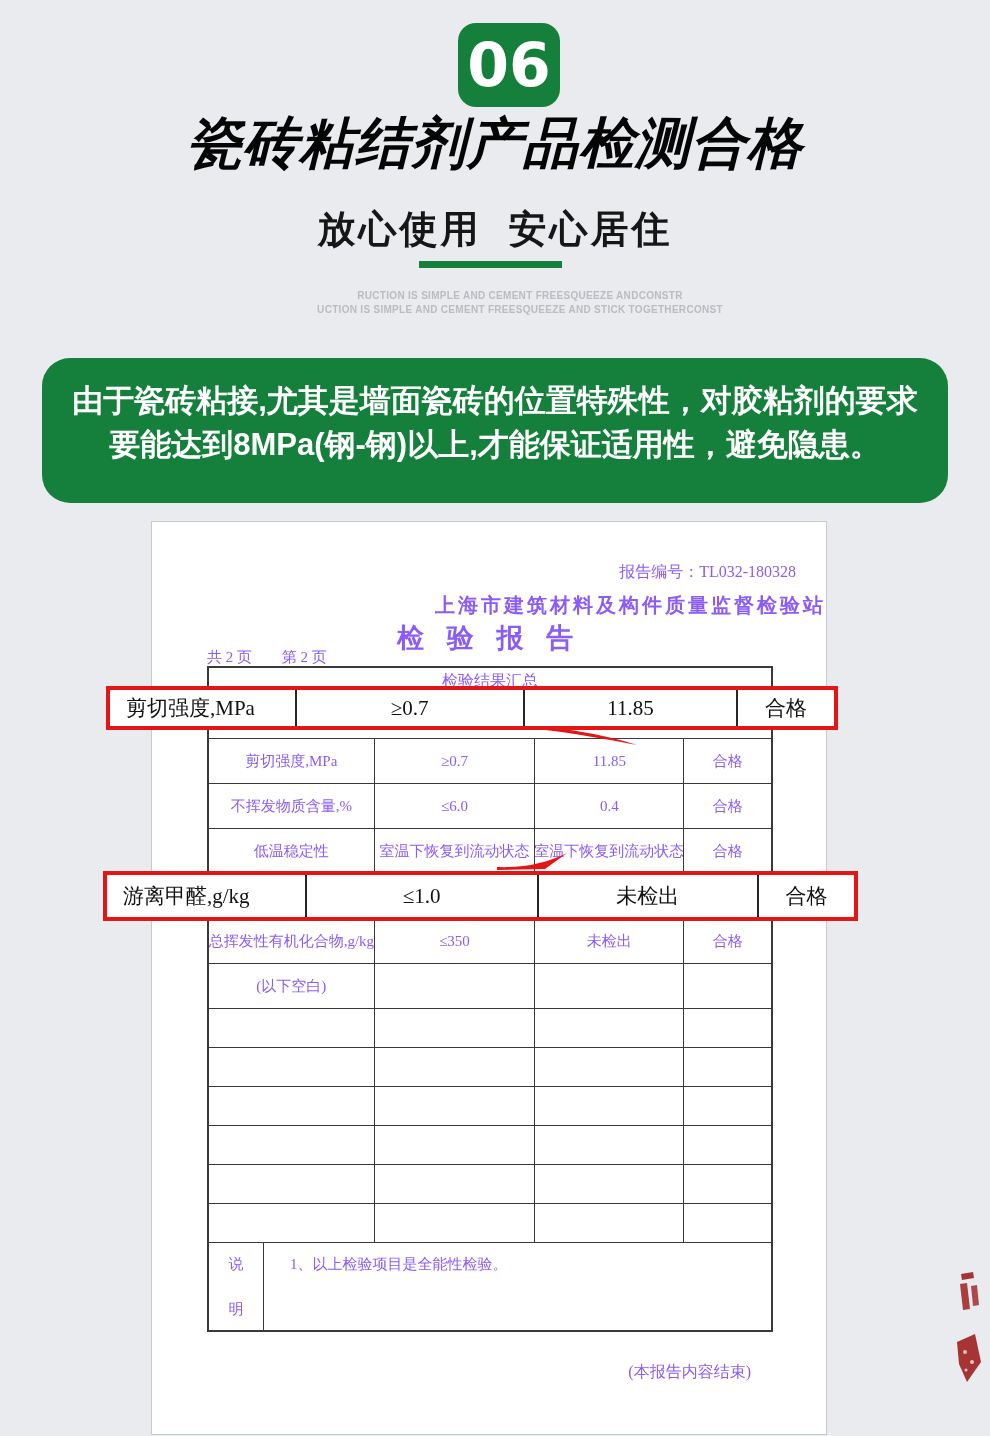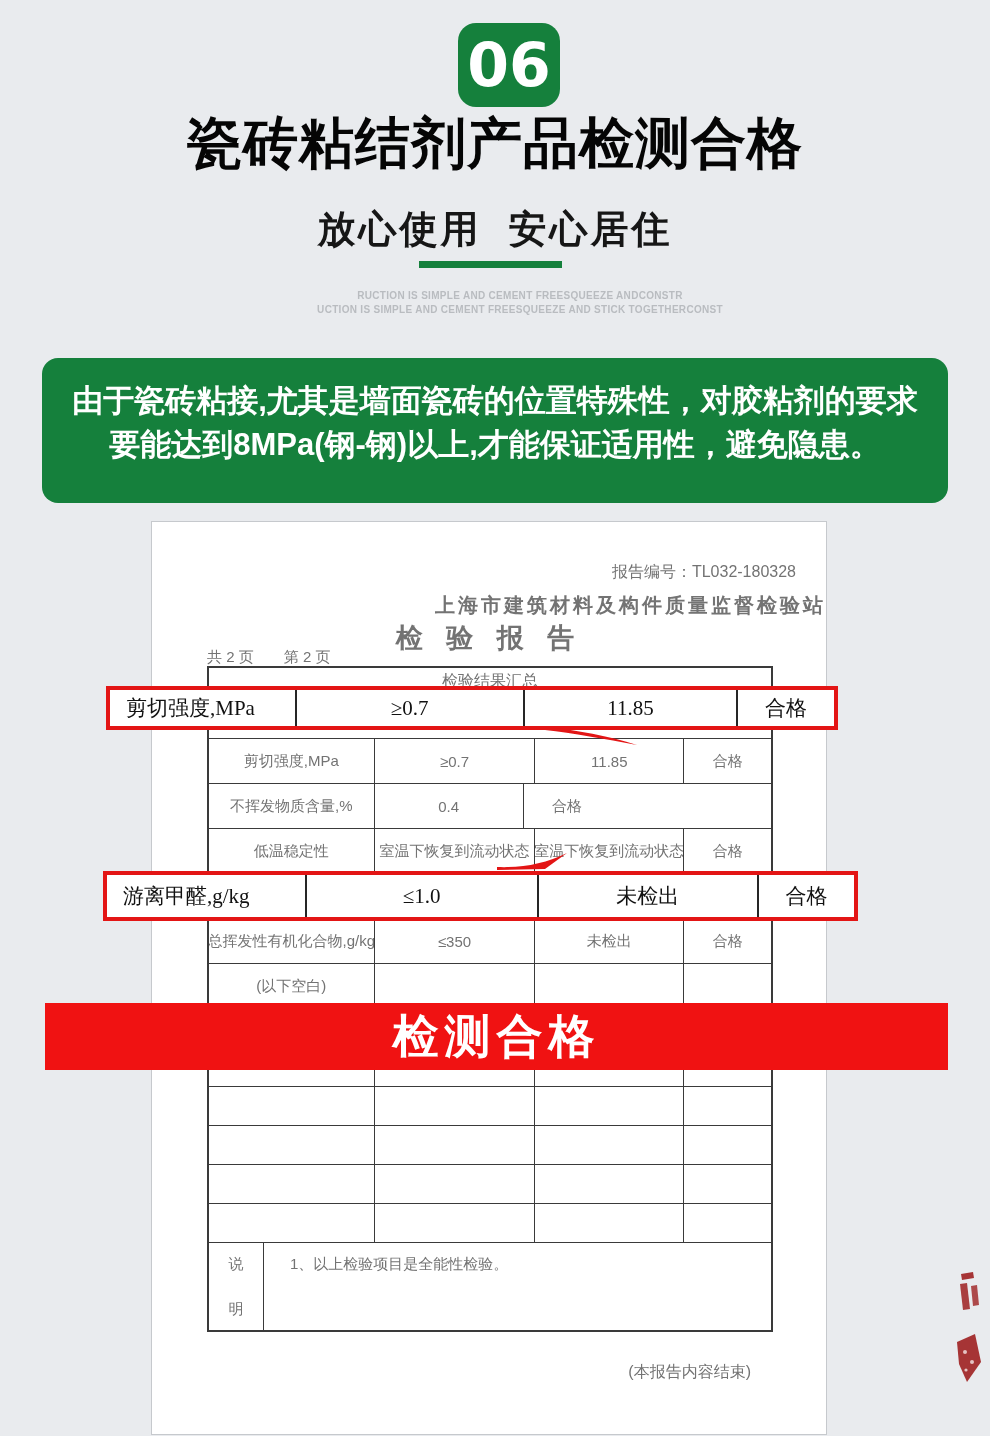--- a/index.html
+++ b/index.html
@@ -12,47 +12,47 @@
   
   .badge {
     position:absolute; left:458px; top:10px; width:102px; height:84px;
     background:var(--green,#15803c); border-radius:18px;
     color:#fff; font-size:60px; font-weight:bold; text-align:center; line-height:84px;
     font-family:"DejaVu Sans", sans-serif;
   }
   .main-title {
     position:absolute; top:94px; left:0; width:100%;
     text-align:center; font-size:55px; font-weight:900; color:#050505;
-    letter-spacing:1px; font-family:"DejaVu Sans", sans-serif; white-space:pre;
+    letter-spacing:1px; font-family:"DejaVu Sans", sans-serif; white-space:pre;font-style:italic;
   }
   .subtitle {
     position:absolute; top:191px; left:0; width:100%;
     text-align:center; font-size:38px; font-weight:600; color:#161616;
     letter-spacing:3px; white-space:pre;
   }
   .green-bar {
     position:absolute; left:419px; top:248px; width:143px; height:7px;
     background:var(--green,#15803c);
   }
   .caption {
     position:absolute; top:276px; left:0; width:990px; padding-left:50px;
     text-align:center; font-size:10px; line-height:13.5px; font-weight:bold;
     color:#b9bcc0; letter-spacing:0.3px;
   }
   .notice {
     position:absolute; left:42px; top:345px; width:906px; height:145px;
-    background:var(--green,#15803c); border-radius:16px;
+    background:var(--green,#15803c); border-radius:28px;
     color:#fff; text-align:center; font-size:31px; font-weight:bold;
     line-height:44px; padding-top:21px;
   }
   
   .doc {
     position:absolute; left:151px; top:508px; width:676px; height:914px;
     background:#fff; border:1px solid #c6c9cd;
-    font-family:Liberation Sans, sans-serif; color:#737373;
+    font-family:Liberation Serif, serif; color:#8b5cf6;
   }
   .report-no { position:absolute; top:40px; right:30px; font-size:16px; }
   .org {
     position:absolute; top:70px; left:0; width:100%; text-align:right;
     font-size:20px; font-weight:bold; letter-spacing:3px;
   }
   .doc-title {
     position:absolute; top:98px; left:0; width:100%; text-align:center;
     font-size:27px; font-weight:bold; letter-spacing:8px; white-space:pre;
   }
@@ -146,20 +146,21 @@
         <div class="rcell">检验结果汇总</div>
       </div>
       <div class="rrow">
         <div class="rcell c1">剪切强度,MPa</div>
         <div class="rcell c2">≥0.7</div>
         <div class="rcell c3">11.85</div>
         <div class="rcell c4">合格</div>
       </div>
       <div class="rrow">
         <div class="rcell c1">不挥发物质含量,%</div>
+        <div class="rcell c2">≤6.0</div>
         <div class="rcell c3">0.4</div>
         <div class="rcell c4">合格</div>
       </div>
       <div class="rrow">
         <div class="rcell c1">低温稳定性</div>
         <div class="rcell c2">室温下恢复到流动状态</div>
         <div class="rcell c3">室温下恢复到流动状态</div>
         <div class="rcell c4">合格</div>
       </div>
       <div class="rrow">
@@ -251,15 +252,14 @@
   <div class="callout box2">
     <div class="cc k1 lab">游离甲醛,g/kg</div>
     <div class="cc k2">≤1.0</div>
     <div class="cc k3">未检出</div>
     <div class="cc k4">合格</div>
   </div>
   <svg class="arrow2" width="74" height="18" viewBox="0 0 74 18">
     <path d="M0,17 L48,16 L70,0 C48,11 24,15 0,14 Z" fill="#e31515"></path>
   </svg>
 
-  <div class="banner">检测合格</div>
 
 </div>
 
 </body></html>

